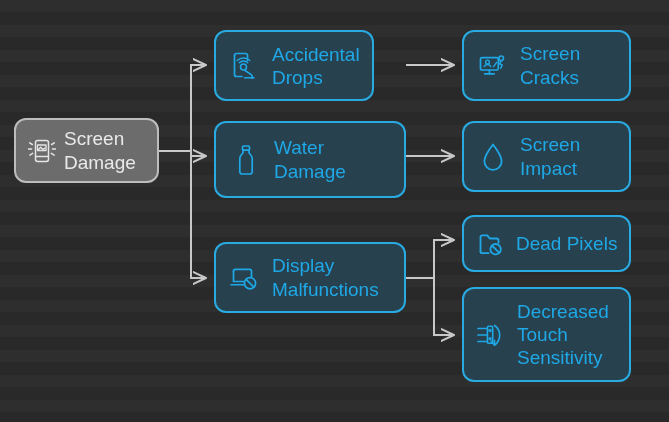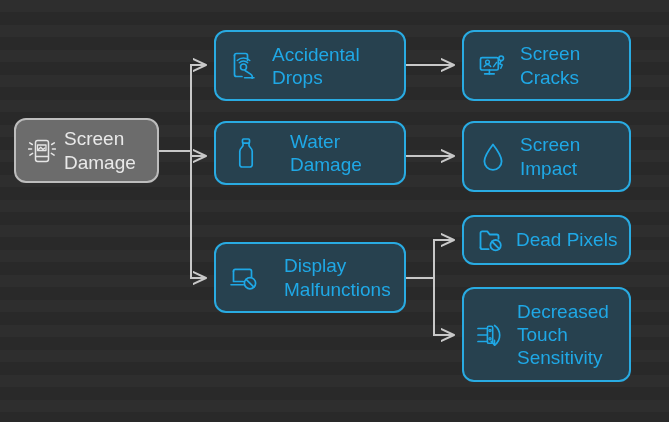--- a/index.html
+++ b/index.html
@@ -112,48 +112,48 @@
         <path d="M9.5 9 h8.5 v5.5 h-8.5 z" stroke-width="1.3"></path>
         <path d="M9.6 14.3 l3.1 -3.1 l2.3 2.3 l1.9 -1.6" stroke-width="1.3"></path>
         <path d="M4.3 8.5 l-2.6 -1.6 M3.6 13 l-3 0 M4.6 17.4 l-2.7 1.7"></path>
         <path d="M23.7 8.5 l2.6 -1.6 M24.4 13 l3 0 M23.4 17.4 l2.7 1.7"></path>
       </svg>
     </span>
     <span class="label">Screen
 Damage</span>
   </div>
 
-  <div class="node cyan" style="left:214px; top:30px; width:192px; height:71px; padding:1px 10px 0 12px; gap:10px;">
+  <div class="node cyan" style="left:214px; top:30px; width:160px; height:71px; padding:1px 10px 0 12px; gap:10px;">
     <span class="icon">
       <svg width="34" height="34" viewBox="0 0 34 34" fill="none" stroke="#1fa8e6" stroke-width="1.7" stroke-linecap="round" stroke-linejoin="round">
         <path d="M6.5 6.5 a2 2 0 0 1 2 -2 h9 a2 2 0 0 1 2 2 v5"></path>
         <path d="M6.5 6.5 v19 a2 2 0 0 0 2 2 h5.5"></path>
         <circle cx="15.5" cy="18" r="3" stroke-width="1.6"></circle>
         <path d="M11.3 13.8 a6 6 0 0 1 8.4 0" stroke-width="1.5"></path>
         <path d="M9.2 11.6 a9 9 0 0 1 12.6 0" stroke-width="1.4"></path>
         <path d="M17 21.5 l5.6 3.6 a3.6 3.6 0 0 1 1.5 4.1" stroke-width="1.6"></path>
         <path d="M16.5 28.8 h9.5" stroke-width="1.5"></path>
       </svg>
     </span>
     <span class="label">Accidental
 Drops</span>
   </div>
 
-  <div class="node cyan" style="left:214px; top:121px; width:192px; height:64px; padding:0 10px 0 18px; gap:32px;">
+  <div class="node cyan" style="left:214px; top:121px; width:192px; height:77px; padding:0 10px 0 18px; gap:16px;">
     <span class="icon">
       <svg width="24" height="34" viewBox="0 0 24 34" fill="none" stroke="#1fa8e6" stroke-width="1.7" stroke-linecap="round" stroke-linejoin="round">
         <rect x="8.5" y="3" width="7" height="4.2" rx="1"></rect>
         <path d="M9 7.2 v2.4 c0 1.3 -3.2 2.6 -3.2 5.6 v13.5 a2.3 2.3 0 0 0 2.3 2.3 h7.8 a2.3 2.3 0 0 0 2.3 -2.3 v-13.5 c0 -3 -3.2 -4.3 -3.2 -5.6 v-2.4"></path>
       </svg>
     </span>
     <span class="label">Water
 Damage</span>
   </div>
 
-  <div class="node cyan" style="left:214px; top:242px; width:192px; height:71px; padding:0 8px 0 12px; gap:22px;">
+  <div class="node cyan" style="left:214px; top:242px; width:192px; height:71px; padding:0 8px 0 12px; gap:10px;">
     <span class="icon">
       <svg width="34" height="30" viewBox="0 0 34 30" fill="none" stroke="#1fa8e6" stroke-width="1.7" stroke-linecap="round" stroke-linejoin="round">
         <path d="M5.5 8.2 a1.8 1.8 0 0 1 1.8 -1.8 h14.4 a1.8 1.8 0 0 1 1.8 1.8 v5.6"></path>
         <path d="M5.5 8.2 v10.3 h9.8"></path>
         <path d="M3 21.8 h12.5" stroke-width="1.6"></path>
         <circle cx="22" cy="20.2" r="5.6" stroke-width="1.7"></circle>
         <path d="M18.1 16.3 l7.8 7.8" stroke-width="1.7"></path>
       </svg>
     </span>
     <span class="label">Display
@@ -180,21 +180,21 @@
   <div class="node cyan" style="left:462px; top:121px; width:169px; height:71px; padding:0 8px 0 16px; gap:14px;">
     <span class="icon">
       <svg width="26" height="32" viewBox="0 0 26 32" fill="none" stroke="#1fa8e6" stroke-width="1.8" stroke-linecap="round" stroke-linejoin="round">
         <path d="M13 3.5 C 13 3.5 4.4 14.6 4.4 20.3 a8.6 8.6 0 0 0 17.2 0 C 21.6 14.6 13 3.5 13 3.5 Z"></path>
       </svg>
     </span>
     <span class="label">Screen
 Impact</span>
   </div>
 
-  <div class="node cyan" style="left:462px; top:215px; width:169px; height:50px; padding:0 8px 0 12px; gap:8px;">
+  <div class="node cyan" style="left:462px; top:215px; width:169px; height:57px; padding:0 8px 0 12px; gap:8px;">
     <span class="icon">
       <svg width="32" height="30" viewBox="0 0 32 30" fill="none" stroke="#1fa8e6" stroke-width="1.8" stroke-linecap="round" stroke-linejoin="round">
         <path d="M4.5 22.5 v-14.4 a1.7 1.7 0 0 1 1.7 -1.7 h5.1 l2.4 3.1 h7.1 a1.7 1.7 0 0 1 1.7 1.7 v2.6"></path>
         <path d="M4.5 22.5 a1.7 1.7 0 0 0 1.7 1.7 h6.4"></path>
         <circle cx="19.6" cy="20.2" r="5.2" stroke-width="1.8"></circle>
         <path d="M15.9 16.5 l7.4 7.4" stroke-width="1.8"></path>
       </svg>
     </span>
     <span class="label">Dead Pixels</span>
   </div>

